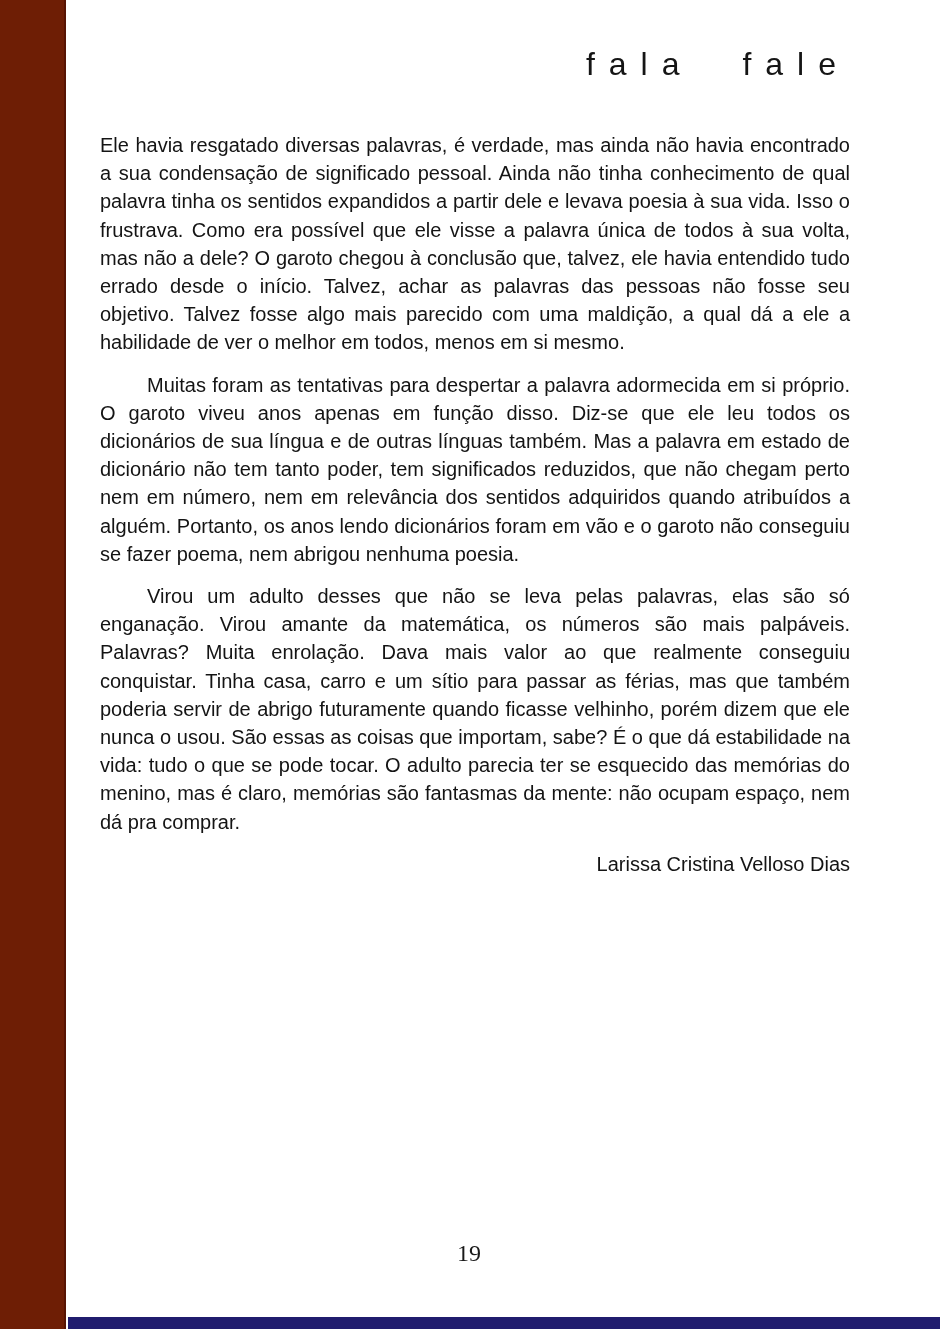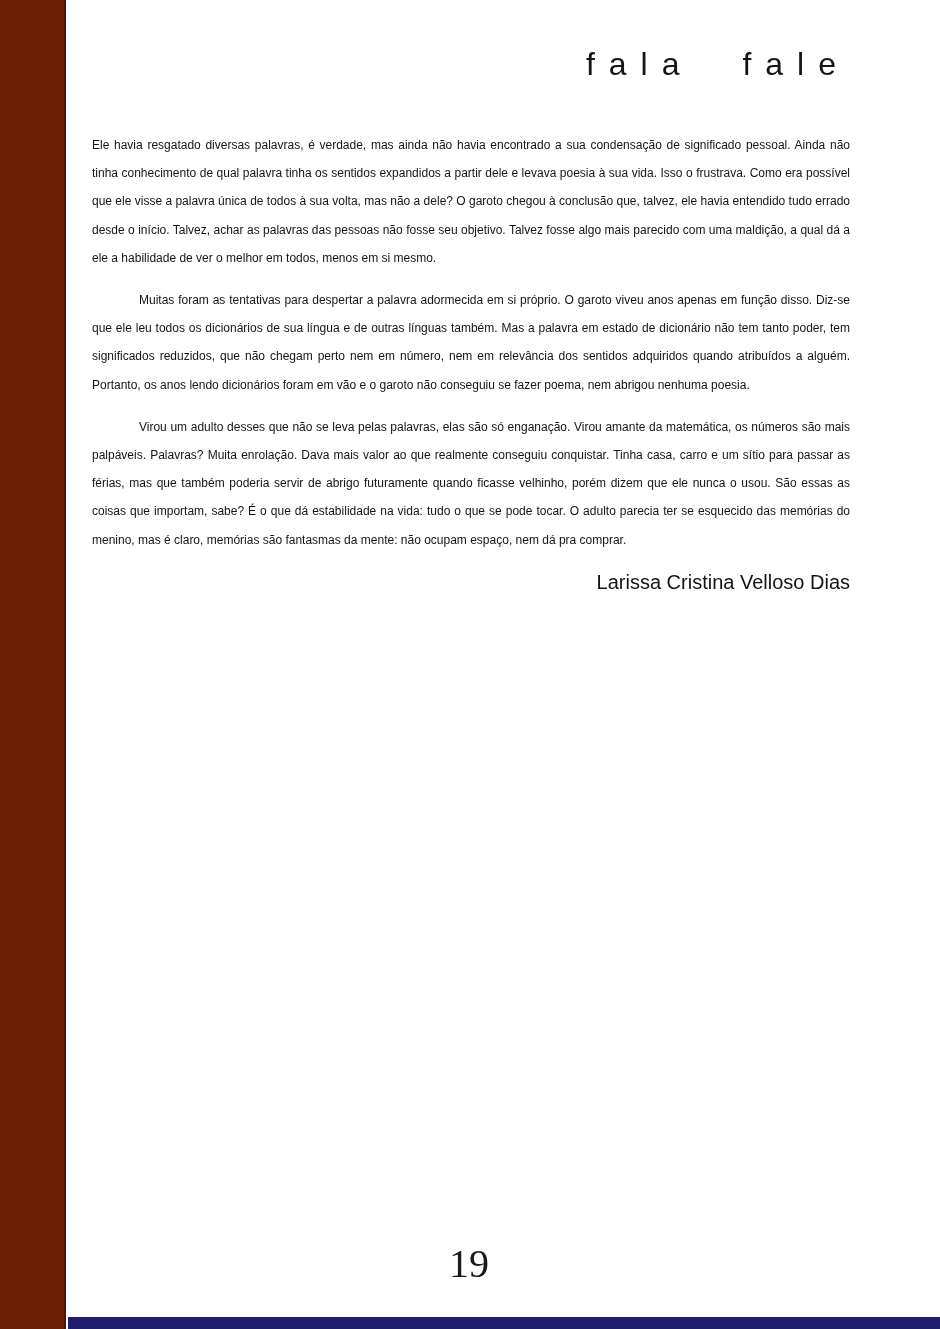--- a/index.html
+++ b/index.html
@@ -39,41 +39,41 @@
     color: #151515;
     white-space: nowrap;
     margin-top: 16px;
   }
   .text-block {
     position: absolute;
     left: 88px; top: 131px;
     width: 762px;
   }
   .text-block p {
-    margin: 0 0 14px 4px;
-    font-size: 12px;
+    margin: 0 0 14px 12px;
+    font-size: 20px;
     line-height: 28.2px;
     text-align: justify;
     color: var(--text);
   }
   .text-block p.indented { text-indent: 47px; }
   .author {
     text-align: right;
     font-size: 20px;
     line-height: 28px;
     margin-top: 4px;
     color: var(--text);
   }
   .page-number {
     position: absolute;
     left: 88px; top: 1240px;
     width: 762px;
     text-align: center;
     font-family: "Liberation Serif", serif;
-    font-size: 40px;
+    font-size: 24px;
     color: #1a1a1a;
   }
   .bottom-bar {
     position: absolute;
     left: 68px; right: 0; bottom: 0;
     height: 12px;
     background: var(--bottom-bar);
   }
 </style>
 </head>

